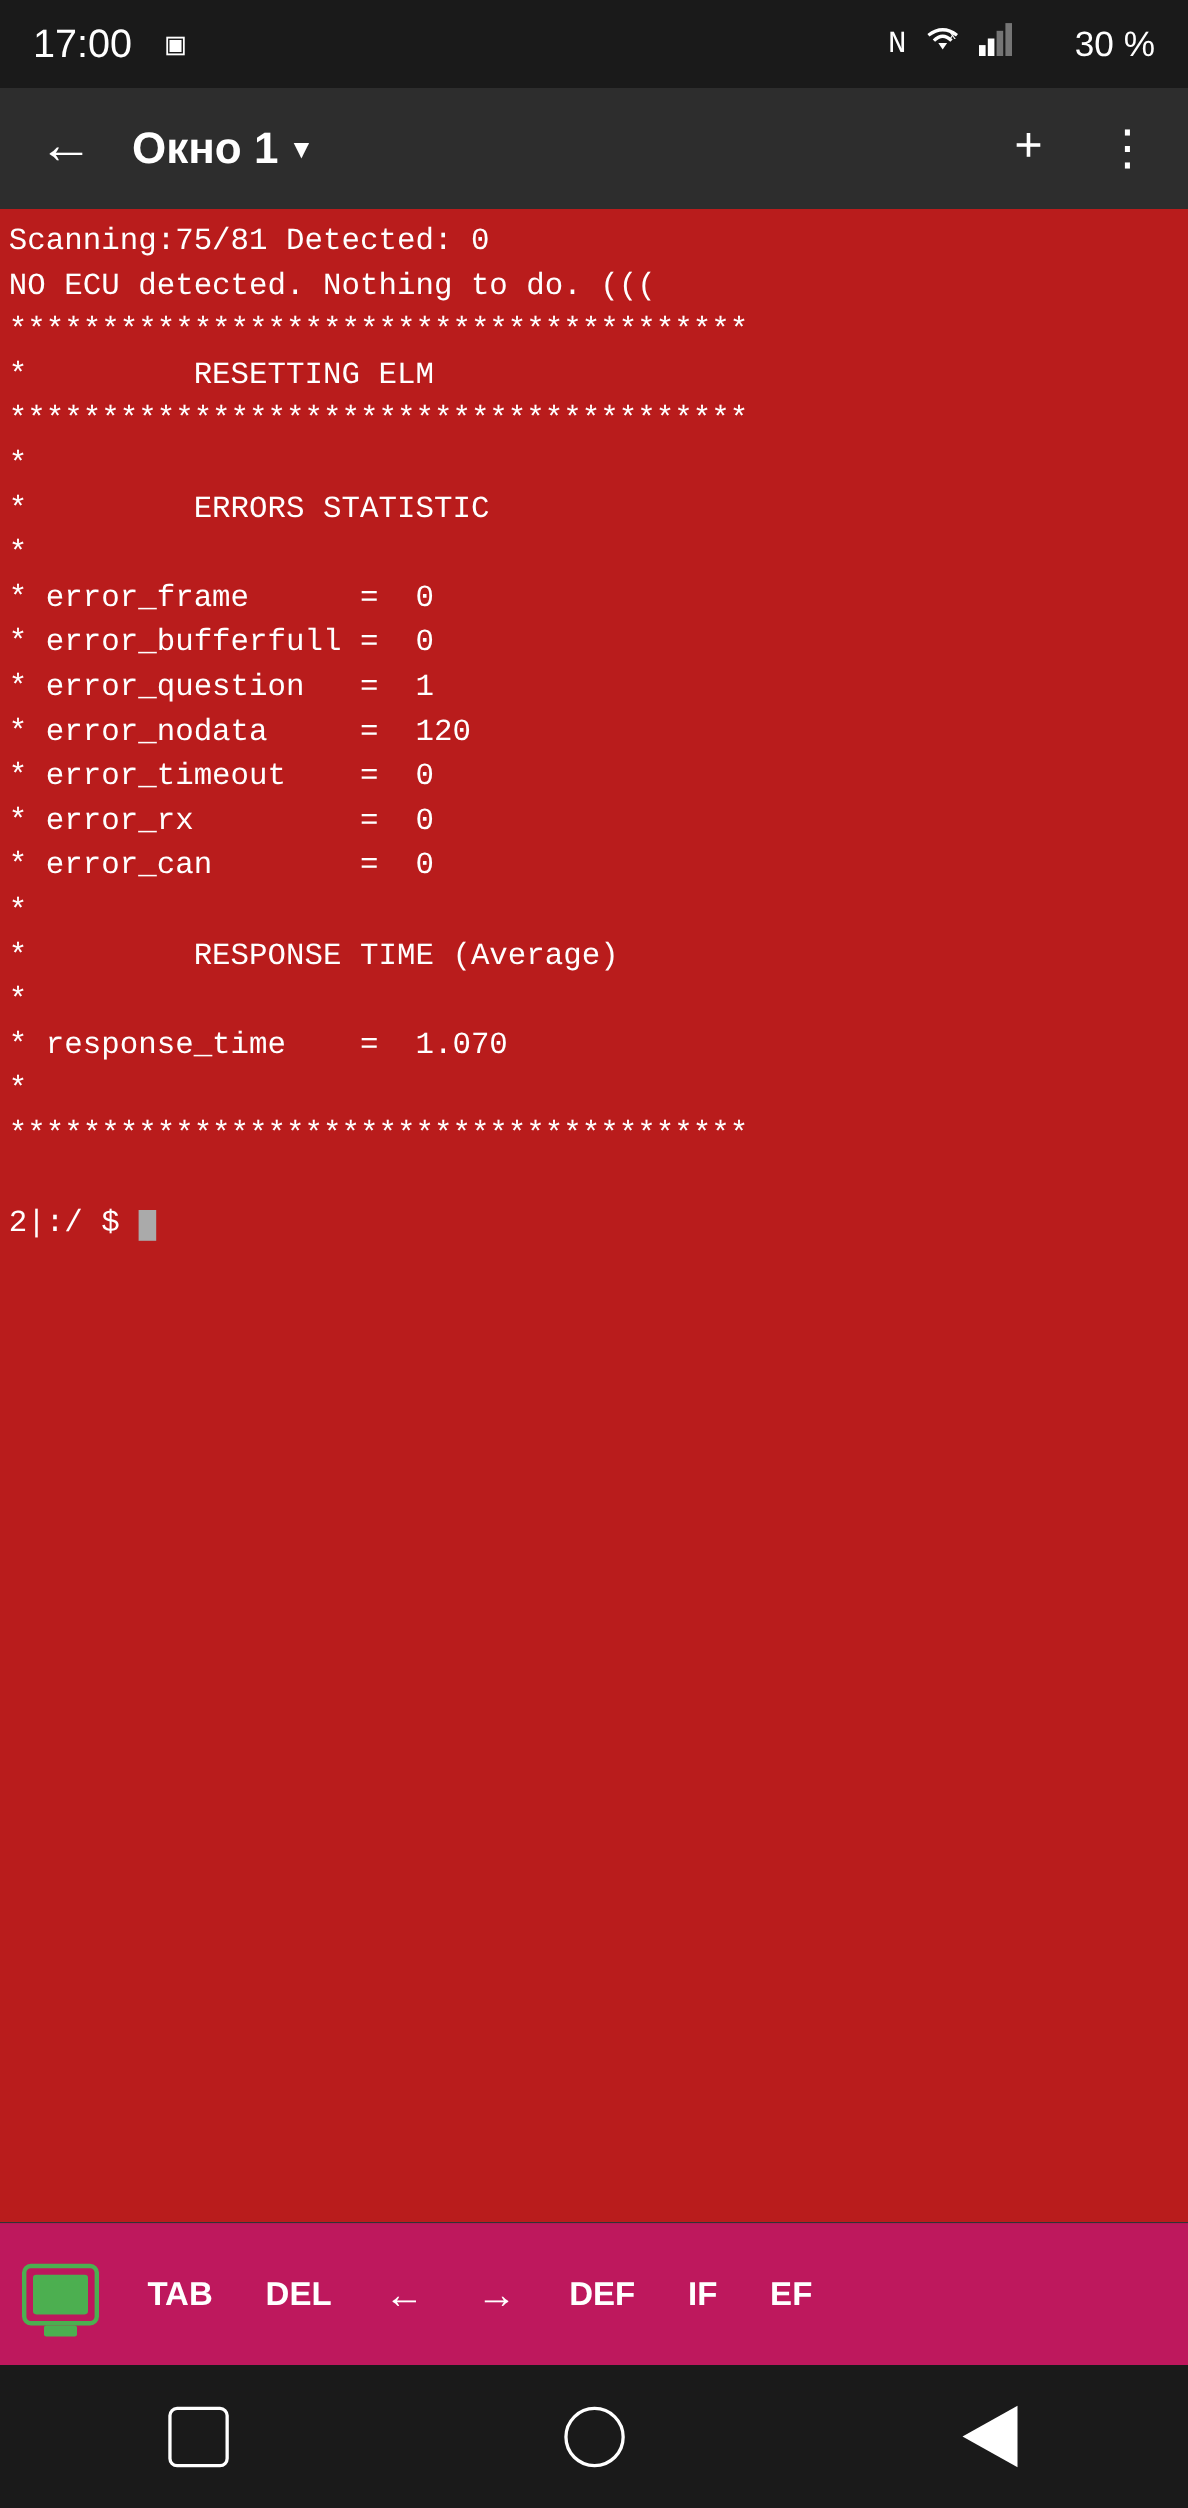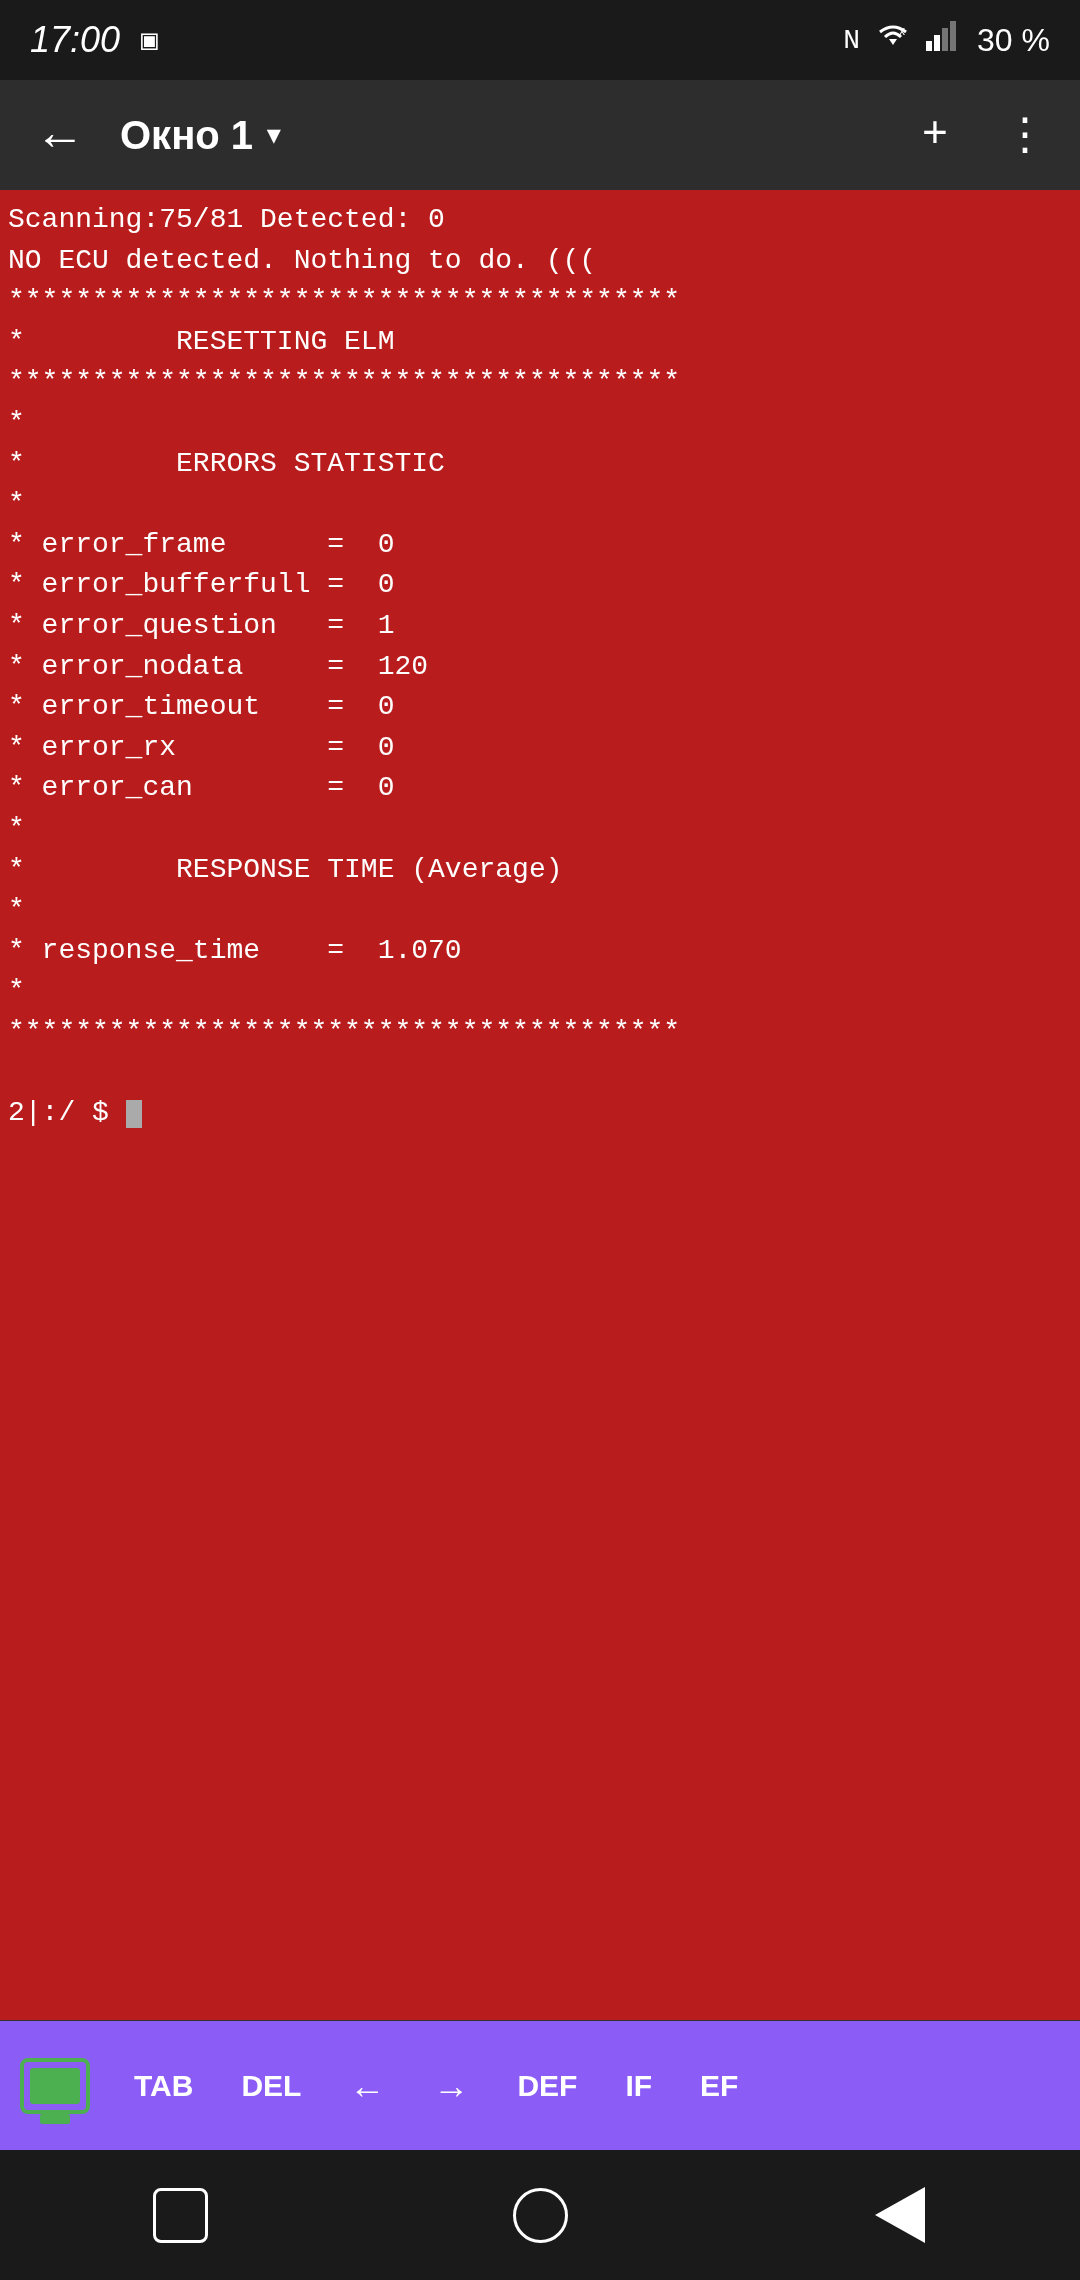--- a/index.html
+++ b/index.html
@@ -26,22 +26,21 @@
       display: flex;
       align-items: center;
       justify-content: space-between;
       padding: 0 30px;
       flex-shrink: 0;
     }
 
     .status-bar-left {
       display: flex;
       align-items: center;
-      gap: 21px;
-      font-style: italic;
+      gap: 31px;
     }
 
     .status-time {
       color: #fff;
       font-size: 36px;
       font-family: sans-serif;
       font-weight: 500;
     }
 
     .status-icon {
@@ -52,20 +51,21 @@
     .status-bar-right {
       display: flex;
       align-items: center;
       gap: 15px;
     }
 
     .battery-text {
       color: #fff;
       font-size: 32px;
       font-family: sans-serif;
+      margin-left: 36px;
     }
 
     
     .toolbar {
       background: #2d2d2d;
       height: 110px;
       display: flex;
       align-items: center;
       padding: 0 20px;
       flex-shrink: 0;
@@ -136,21 +136,21 @@
     .cursor {
       display: inline-block;
       width: 16px;
       height: 28px;
       background: #aaa;
       vertical-align: text-bottom;
     }
 
     
     .keyboard-toolbar {
-      background: #8b5cf6;
+      background: #be185d;
       height: 130px;
       display: flex;
       align-items: center;
       padding: 0 10px;
       gap: 0;
       flex-shrink: 0;
       border-top: 1px solid #333;
     }
 
     .kb-btn {

